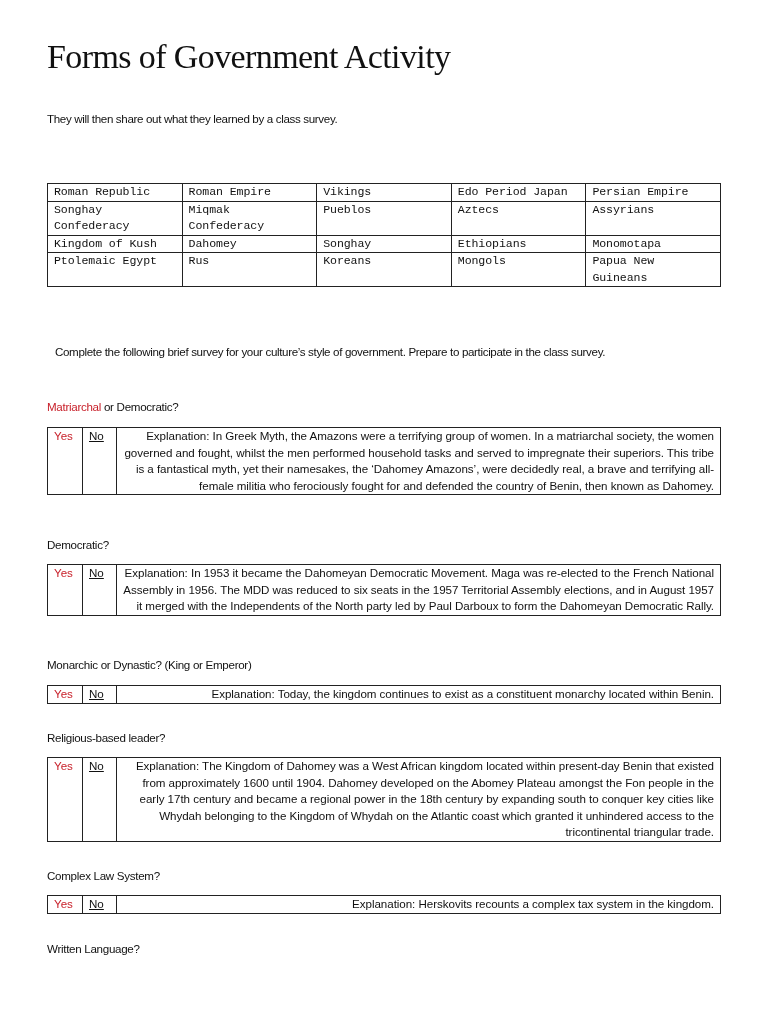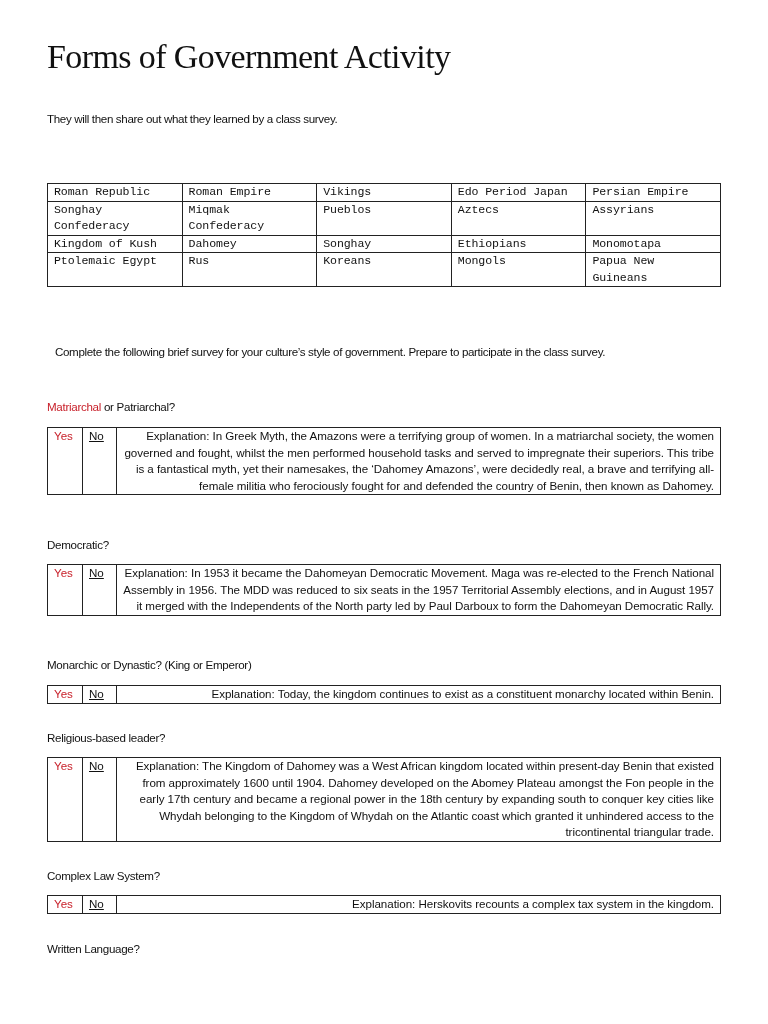--- a/index.html
+++ b/index.html
@@ -193,21 +193,21 @@
           </td>
         <td>
             <span class="cell-text" style="width:75px">Papua New Guineans</span>
           </td>
       </tr>
     </tbody>
   </table>
 
   <p class="survey-intro">Complete the following brief survey for your culture’s style of government. Prepare to participate in the class survey.</p>
 
-  <p class="question" style="top:400px"><span class="hl">Matriarchal</span><span> or Patriarchal?</span></p>
+  <p class="question" style="top:400px"><span class="hl">Matriarchal</span><span> or Democratic?</span></p>
   <table class="answer" style="top:427px">
     <tbody>
         <tr>
       <td class="yes">Yes</td>
       <td class="no">No</td>
       <td class="expl">Explanation: In Greek Myth, the Amazons were a terrifying group of women. In a matriarchal society, the women governed and fought, whilst the men performed household tasks and served to impregnate their superiors. This tribe is a fantastical myth, yet their namesakes, the ‘Dahomey Amazons’, were decidedly real, a brave and terrifying all-female militia who ferociously fought for and defended the country of Benin, then known as Dahomey.</td>
     </tr>
   </tbody>
     </table>
 

